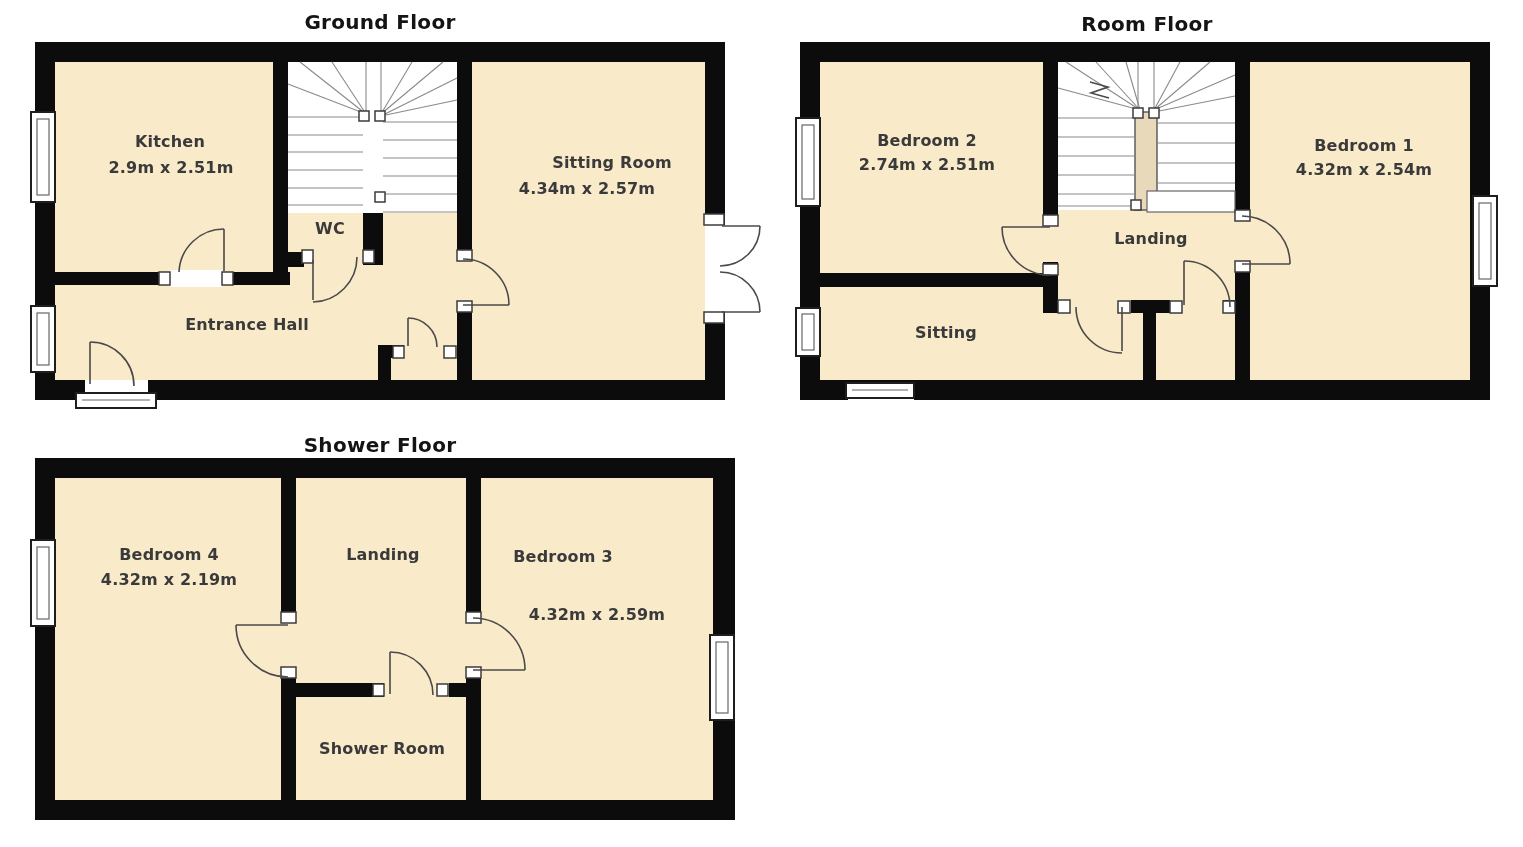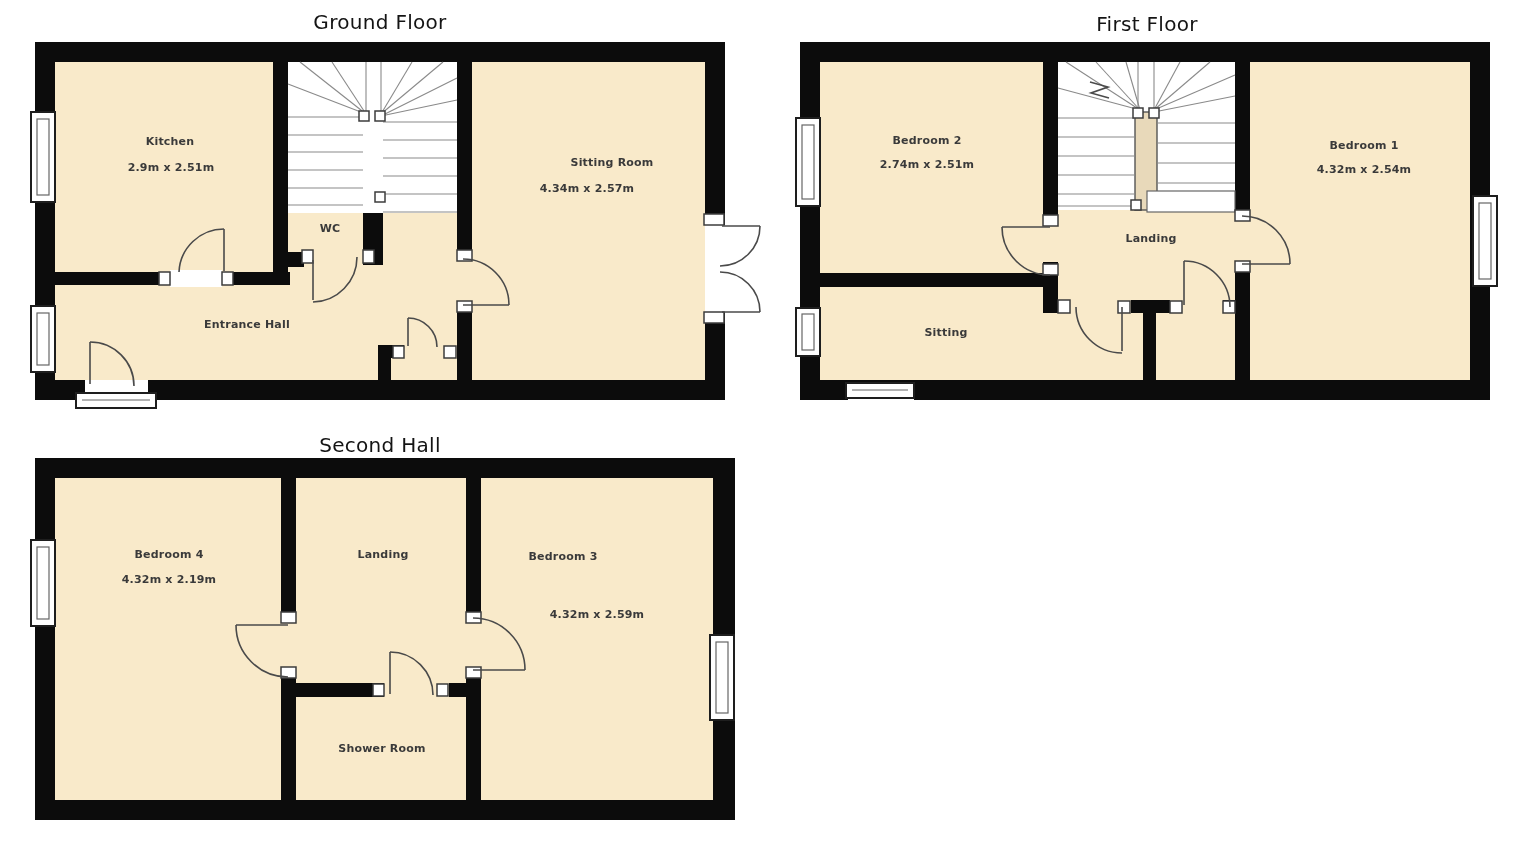--- a/index.html
+++ b/index.html
@@ -1,22 +1,22 @@
 <!DOCTYPE html>
 <html><head>
 <meta charset="utf-8">
 <style>
   html,body{margin:0;padding:0;background:#ffffff;}
   #canvas{position:relative;width:1523px;height:847px;background:#ffffff;overflow:hidden;
           font-family:"DejaVu Sans",sans-serif;}
   svg{position:absolute;}
-  .floor-title{position:absolute;transform:translate(-50%,-50%);font-weight:normal;
+  .floor-title{position:absolute;transform:translate(-50%,-50%);font-weight:bold;
                font-size:20px;color:#141414;white-space:nowrap;letter-spacing:.3px;}
   .room-label{position:absolute;transform:translate(-50%,-50%);font-weight:bold;
-              font-size:11px;color:#3a3a3a;white-space:nowrap;letter-spacing:.2px;}
+              font-size:16px;color:#3a3a3a;white-space:nowrap;letter-spacing:.2px;}
   .wall{fill:#0c0c0c;}
   .floorfill{fill:#F9EACA;}
   .punch{fill:#ffffff;}
   .jamb{fill:#ffffff;stroke:#3c3c3c;stroke-width:1.5;}
   .winframe{fill:#ffffff;stroke:#1e1e1e;stroke-width:2;}
   .wininner{fill:none;stroke:#666;stroke-width:1.2;}
   .tread{stroke:#8a8a8a;stroke-width:1.2;fill:none;}
   .fan{stroke:#8a8a8a;stroke-width:1.1;fill:none;}
   .doorline{stroke:#4a4a4a;stroke-width:1.6;fill:none;}
   .stairbg{fill:#ffffff;}
@@ -257,22 +257,22 @@
       <path class="doorline" d="M 473 188 A 52 52 0 0 1 525 240"></path>
 
       <rect class="jamb" x="373" y="254" width="11" height="12"></rect>
       <rect class="jamb" x="437" y="254" width="11" height="12"></rect>
       <line class="doorline" x1="390" y1="222" x2="390" y2="264"></line>
       <path class="doorline" d="M 390 222 A 43 43 0 0 1 433 265"></path>
     </g>
   </svg>
 
   <div class="floor-title" style="left:380px;top:22px">Ground Floor</div>
-  <div class="floor-title" style="left:1147px;top:24px">First Floor</div>
-  <div class="floor-title" style="left:380px;top:445px">Second Hall</div>
+  <div class="floor-title" style="left:1147px;top:24px">Room Floor</div>
+  <div class="floor-title" style="left:380px;top:445px">Shower Floor</div>
 
   <div class="room-label" style="left:170px;top:141px">Kitchen</div>
   <div class="room-label" style="left:171px;top:167px">2.9m x 2.51m</div>
   <div class="room-label" style="left:330px;top:228px">WC</div>
   <div class="room-label" style="left:612px;top:162px">Sitting Room</div>
   <div class="room-label" style="left:587px;top:188px">4.34m x 2.57m</div>
   <div class="room-label" style="left:247px;top:324px">Entrance Hall</div>
 
   <div class="room-label" style="left:927px;top:140px">Bedroom 2</div>
   <div class="room-label" style="left:927px;top:164px">2.74m x 2.51m</div>

